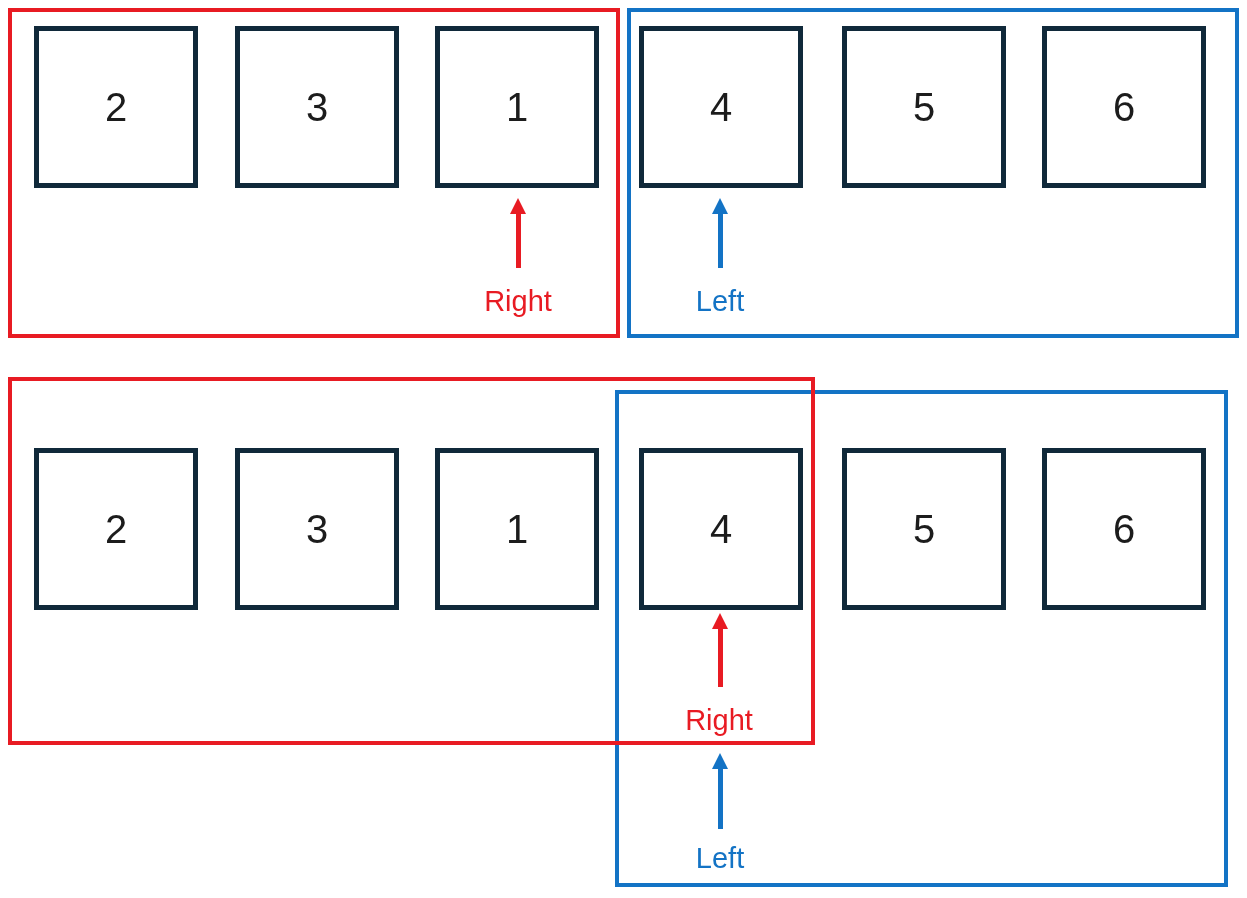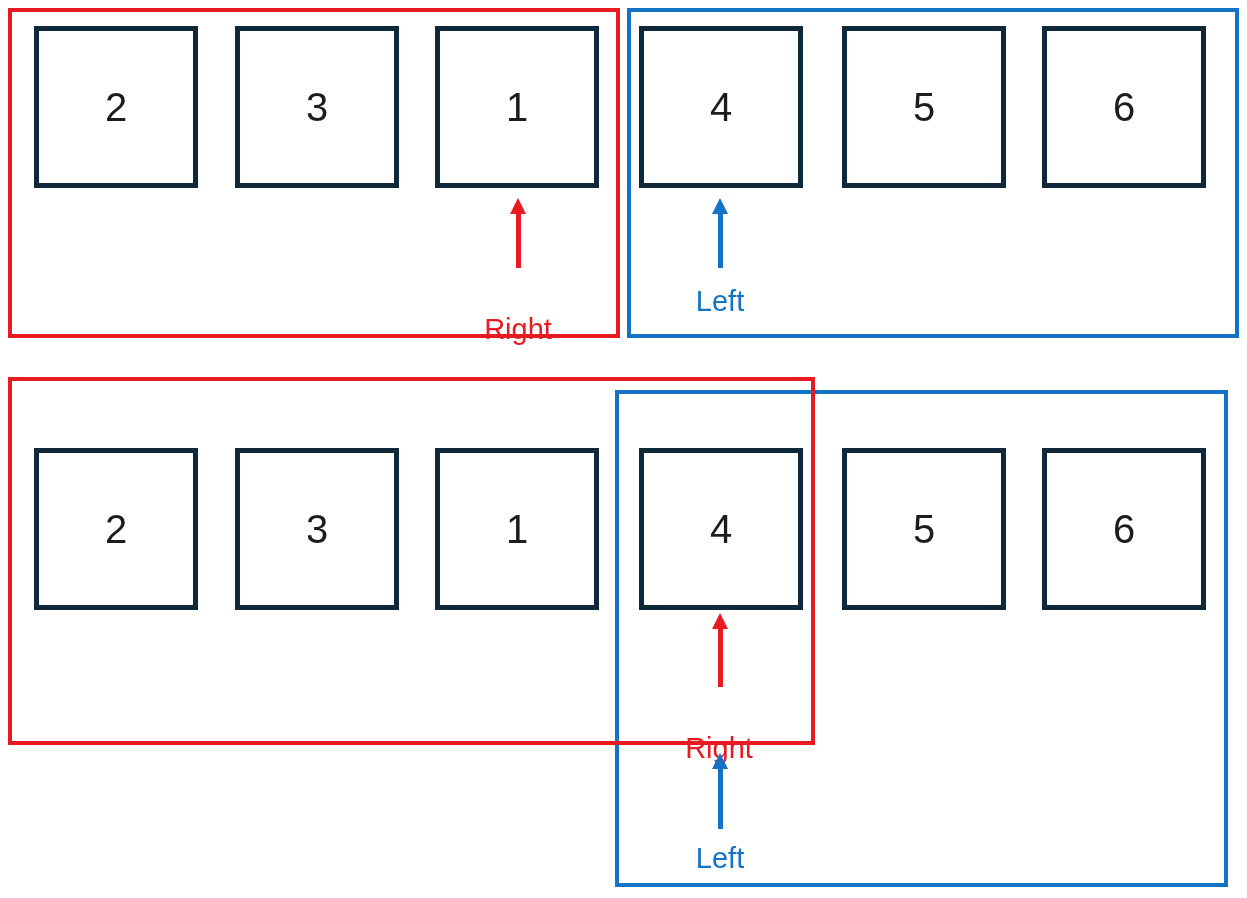--- a/index.html
+++ b/index.html
@@ -51,21 +51,21 @@
   .blue-fg { color:var(--blue,#1373c5); }
 
   .pointer-label {
     position:absolute;
     width:160px;
     text-align:center;
     font-size:29px;
     line-height:1.1;
     z-index:4;
   }
-  .pointer-label.red-fg  { color:var(--red,#e81b23);margin-top:28px; }
+  .pointer-label.red-fg  { color:var(--red,#e81b23); }
   .pointer-label.blue-fg { color:var(--blue,#1373c5); }
 
   
   .top-red-region  { left:8px;   top:8px; width:612px; height:330px; }
   .top-blue-region { left:627px; top:8px; width:612px; height:330px; }
   .row-top .c0 { left:34px;   top:26px; }
   .row-top .c1 { left:235px;  top:26px; }
   .row-top .c2 { left:435px;  top:26px; }
   .row-top .c3 { left:639px;  top:26px; }
   .row-top .c4 { left:842px;  top:26px; }

